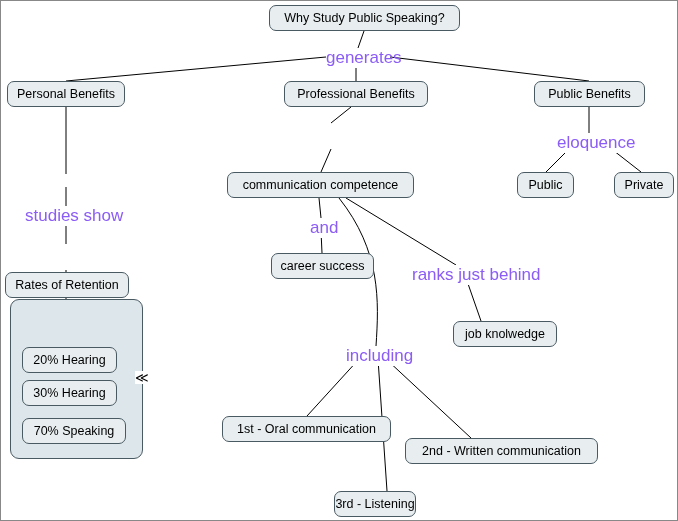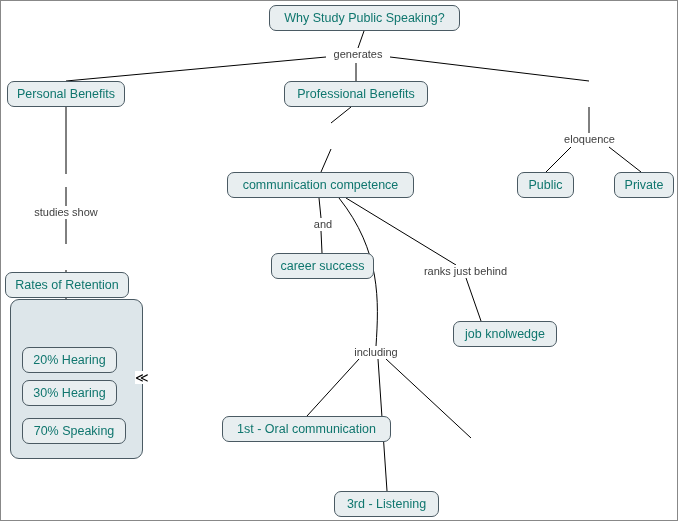--- a/index.html
+++ b/index.html
@@ -25,41 +25,41 @@
     top: 0;
     width: 678px;
     height: 521px;
     pointer-events: none;
   }
   .node {
     position: absolute;
     background: #e8eef0;
     border: 1px solid #4a5a63;
     border-radius: 7px;
-    color: #0f766e;
+    color: #000000;
     font-size: 12.5px;
     line-height: 1;
     display: flex;
     align-items: center;
     justify-content: center;
     white-space: nowrap;
     box-sizing: border-box;
     padding: 0 9px;
   }
   .group-box {
     position: absolute;
     background: #dde6ea;
     border: 1px solid #4a5a63;
     border-radius: 9px;
     box-sizing: border-box;
   }
   .edge-label {
     position: absolute;
-    font-size: 11px;
-    color: #404040;
+    font-size: 17px;
+    color: #8b5cf6;
     background: #ffffff;
     white-space: nowrap;
     line-height: 1.15;
     text-align: center;
   }
   .collapse-handle {
     position: absolute;
     font-size: 13px;
     color: #000000;
     line-height: 1;
@@ -120,20 +120,23 @@
 
   <div class="node" style="left:268px; top:4px; width:191px; height:26px;">
     <span>Why Study Public Speaking?</span>
   </div>
   <div class="node" style="left:6px; top:80px; width:118px; height:26px;">
     <span>Personal Benefits</span>
   </div>
   <div class="node" style="left:283px; top:80px; width:144px; height:26px;text-align:center;">
     <span>Professional Benefits</span>
   </div>
+  <div class="node" style="left:533px; top:80px; width:111px; height:26px;">
+    <span>Public Benefits</span>
+  </div>
   <div class="node" style="left:226px; top:171px; width:187px; height:26px;">
     <span>communication competence</span>
   </div>
   <div class="node" style="left:516px; top:171px; width:57px; height:26px;">
     <span>Public</span>
   </div>
   <div class="node" style="left:613px; top:171px; width:60px; height:26px;">
     <span>Private</span>
   </div>
   <div class="node" style="left:4px; top:243px; width:124px; height:26px;margin-top:28px;">
@@ -150,21 +153,24 @@
   </div>
   <div class="node" style="left:21px; top:379px; width:95px; height:26px;">
     <span>30% Hearing</span>
   </div>
   <div class="node" style="left:21px; top:417px; width:104px; height:26px;">
     <span>70% Speaking</span>
   </div>
   <div class="node" style="left:221px; top:415px; width:169px; height:26px;">
     <span>1st - Oral communication</span>
   </div>
-  <div class="node" style="left:333px; top:490px; width:105px; height:26px;">
+  <div class="node" style="left:404px; top:437px; width:193px; height:26px;">
+    <span>2nd - Written communication</span>
+  </div>
+  <div class="node" style="left:333px; top:490px; width:82px; height:26px;">
     <span>3rd - Listening</span>
   </div>
 
   <div class="edge-label" style="left:325px; top:47px; width:64px;">
     <span>generates</span>
   </div>
   <div class="edge-label" style="left:24px; top:173px; width:82px;margin-top:32px;">
     <span>studies show</span>
   </div>
   <div class="edge-label" style="left:556px; top:132px; width:65px;">

